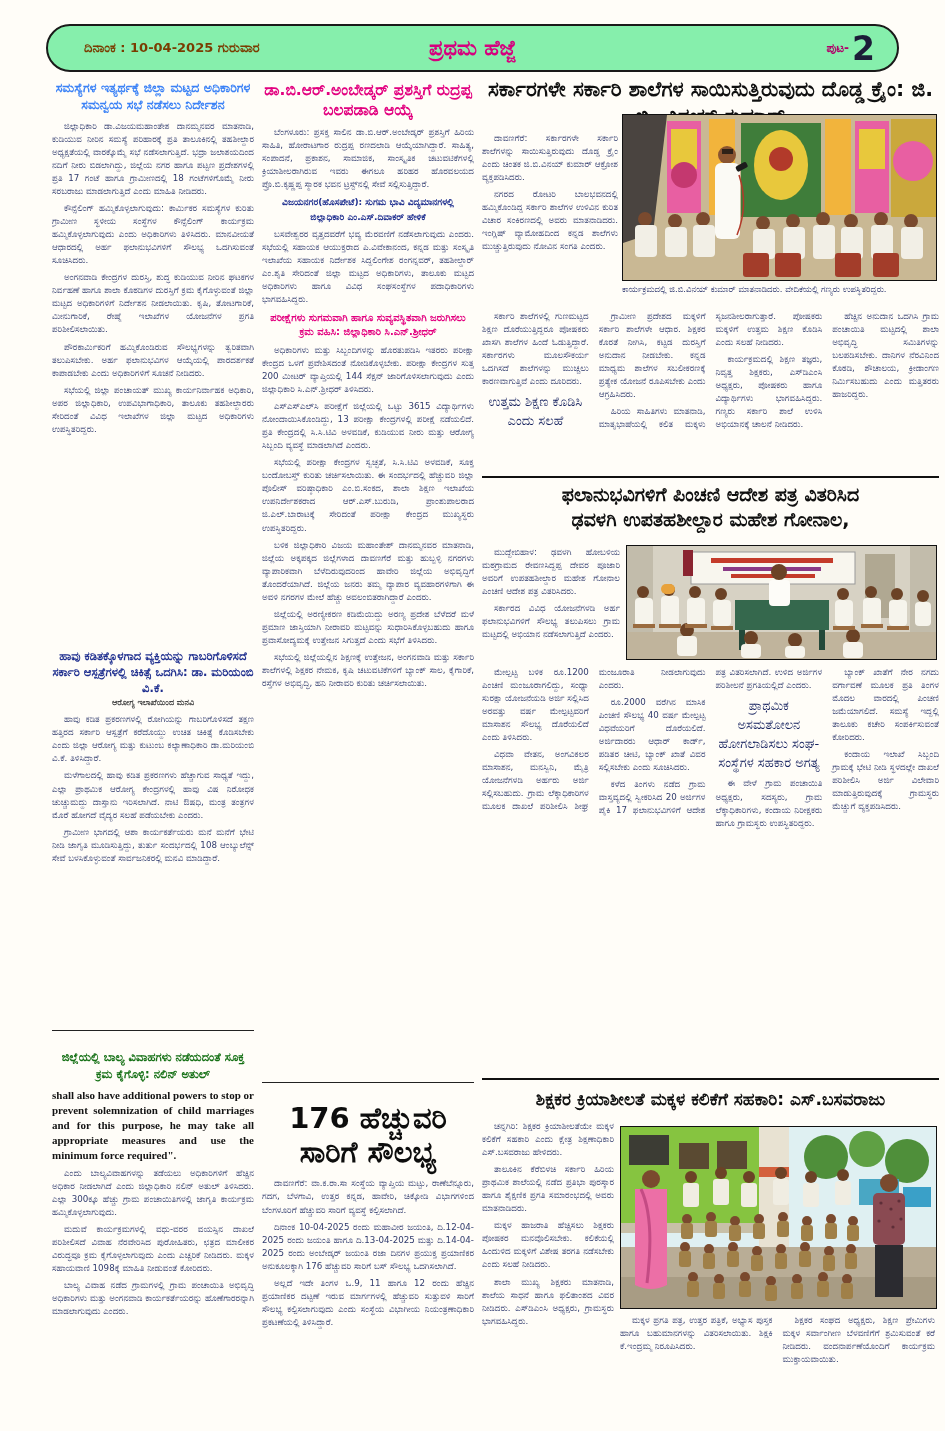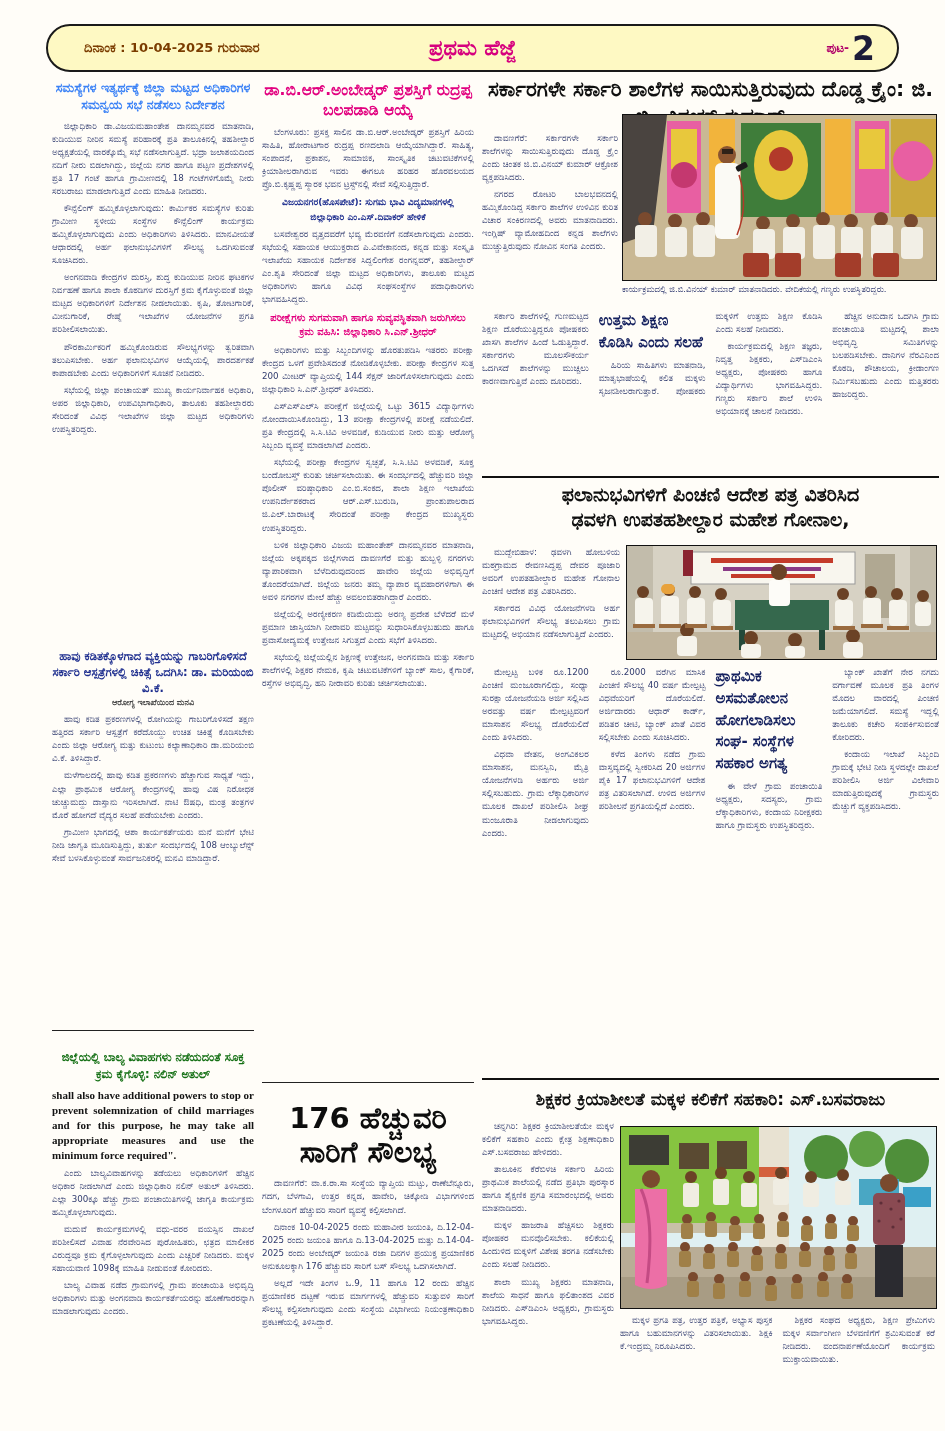--- a/index.html
+++ b/index.html
@@ -1,40 +1,40 @@
 <!DOCTYPE html>
 <html><head>
 <meta charset="utf-8">
 <style>
   html,body{margin:0;padding:0;background:#d9d9d9;}
   .page{position:relative;width:945px;height:1431px;background:#fffdf8;overflow:hidden;
         font-family:"DejaVu Sans",sans-serif;color:#222;}
   
   .hdr{position:absolute;left:46px;top:24px;width:849px;height:44px;border:2.5px solid #1a1a1a;
-       border-radius:24px;background:#fef9c3;display:flex;align-items:center;}
+       border-radius:24px;background:#86efac;display:flex;align-items:center;}
   .hdr-date{margin-left:36px;font-size:13px;font-weight:bold;color:#7a3c00;}
   .hdr-title{position:absolute;left:50%;transform:translateX(-50%);font-size:21px;font-weight:bold;color:#d6007e;}
   .hdr-page{position:absolute;right:22px;top:0;height:44px;display:flex;align-items:center;gap:3px;}
   .hdr-page-label{font-size:12px;font-weight:bold;color:#b0006a;}
   .hdr-page-num{font-size:33px;font-weight:bold;color:#1c1c38;line-height:1;}
   
   .article{position:absolute;overflow:hidden;}
   .article p.b{font-size:8.7px;line-height:1.5;color:#303b6e;text-align:justify;margin:0 0 4px;text-indent:12px;}
   .h-maroon{font-size:12.5px;font-weight:bold;color:#3b82f6;text-align:center;line-height:1.35;margin:0 0 6px;}
   .h-magenta{font-size:15.5px;font-weight:bold;color:#e2007f;text-align:center;line-height:1.3;margin:0 0 6px;}
   .h-blue{font-size:11.5px;font-weight:bold;color:#1f2f8f;text-align:center;line-height:1.4;margin:4px 0 2px;}
   .h-blue-sm{font-size:9px;font-weight:bold;color:#1f2f8f;text-align:center;margin:4px 0;line-height:1.45;}
   .h-mag-sm{font-size:10px;font-weight:bold;color:#e2007f;text-align:center;margin:5px 0;line-height:1.4;}
   .h-green{font-size:11.5px;font-weight:bold;color:#157015;text-align:center;line-height:1.45;margin:6px 0;}
   .h-big{font-size:29px;font-weight:bold;color:#0d0d0d;text-align:center;line-height:1.18;margin:6px 0 8px;}
   .h-black-lg{position:absolute;font-weight:bold;color:#101010;text-align:center;line-height:1.3;}
   .byline{font-size:8px;font-weight:bold;color:#444;text-align:center;margin:2px 0 5px;}
   .eng{font-family:"Liberation Serif",serif;font-weight:bold;font-size:11px;line-height:1.35;color:#141414;
        text-align:justify;margin:4px 0;}
-  .mini{font-size:15px;font-weight:bold;color:#14205e;line-height:1.45;margin:5px 0;}
+  .mini{font-size:13px;font-weight:normal;color:#14205e;text-align:center;line-height:1.45;margin:5px 0;}
   .cols4{column-count:4;column-gap:10px;}
   .cols2{column-count:2;column-gap:10px;}
   .divider{position:absolute;border-top:2.5px solid #111;}
   .rule-thin{border-top:1.5px solid #222;padding-top:12px;}
   .caption{position:absolute;font-size:8.5px;color:#26306a;line-height:1.35;text-align:justify;overflow:hidden;}
   .photo{position:absolute;border:1.5px solid #111;background:#cfc8b8;overflow:hidden;}
   .photo svg{display:block;}
 </style>
 </head>
 <body>
@@ -156,20 +156,21 @@
       <rect x="92" y="48" width="25" height="76" rx="6" fill="#fbfaf5"></rect>
       <rect x="112" y="52" width="12" height="6" rx="2" fill="#1c1c1c" transform="rotate(-28 112 52)"></rect>
       <path d="M116 60 q10 30 -2 60" stroke="#b23a2a" stroke-width="1.5" fill="none"></path>
     </svg>
   </div>
   <div class="caption" style="left:622px;top:284px;width:313px;height:22px;">ಕಾರ್ಯಕ್ರಮದಲ್ಲಿ ಜಿ.ಬಿ.ವಿನಯ್ ಕುಮಾರ್ ಮಾತನಾಡಿದರು. ವೇದಿಕೆಯಲ್ಲಿ ಗಣ್ಯರು ಉಪಸ್ಥಿತರಿದ್ದರು.</div>
 
   <div class="article cols4" style="left:482px;top:310px;width:457px;height:162px;">
     <p class="b">ಸರ್ಕಾರಿ ಶಾಲೆಗಳಲ್ಲಿ ಗುಣಮಟ್ಟದ ಶಿಕ್ಷಣ ದೊರೆಯುತ್ತಿದ್ದರೂ ಪೋಷಕರು ಖಾಸಗಿ ಶಾಲೆಗಳ ಹಿಂದೆ ಓಡುತ್ತಿದ್ದಾರೆ. ಸರ್ಕಾರಗಳು ಮೂಲಸೌಕರ್ಯ ಒದಗಿಸದೆ ಶಾಲೆಗಳನ್ನು ಮುಚ್ಚಲು ಕಾರಣವಾಗುತ್ತಿವೆ ಎಂದು ದೂರಿದರು.</p>
     <div class="mini">ಉತ್ತಮ ಶಿಕ್ಷಣ ಕೊಡಿಸಿ ಎಂದು ಸಲಹೆ</div>
+    <p class="b">ಗ್ರಾಮೀಣ ಪ್ರದೇಶದ ಮಕ್ಕಳಿಗೆ ಸರ್ಕಾರಿ ಶಾಲೆಗಳೇ ಆಧಾರ. ಶಿಕ್ಷಕರ ಕೊರತೆ ನೀಗಿಸಿ, ಕಟ್ಟಡ ದುರಸ್ತಿಗೆ ಅನುದಾನ ನೀಡಬೇಕು. ಕನ್ನಡ ಮಾಧ್ಯಮ ಶಾಲೆಗಳ ಸಬಲೀಕರಣಕ್ಕೆ ಪ್ರತ್ಯೇಕ ಯೋಜನೆ ರೂಪಿಸಬೇಕು ಎಂದು ಆಗ್ರಹಿಸಿದರು.</p>
     <p class="b">ಹಿರಿಯ ಸಾಹಿತಿಗಳು ಮಾತನಾಡಿ, ಮಾತೃಭಾಷೆಯಲ್ಲಿ ಕಲಿತ ಮಕ್ಕಳು ಸೃಜನಶೀಲರಾಗುತ್ತಾರೆ. ಪೋಷಕರು ಮಕ್ಕಳಿಗೆ ಉತ್ತಮ ಶಿಕ್ಷಣ ಕೊಡಿಸಿ ಎಂದು ಸಲಹೆ ನೀಡಿದರು.</p>
     <p class="b">ಕಾರ್ಯಕ್ರಮದಲ್ಲಿ ಶಿಕ್ಷಣ ತಜ್ಞರು, ನಿವೃತ್ತ ಶಿಕ್ಷಕರು, ಎಸ್‌ಡಿಎಂಸಿ ಅಧ್ಯಕ್ಷರು, ಪೋಷಕರು ಹಾಗೂ ವಿದ್ಯಾರ್ಥಿಗಳು ಭಾಗವಹಿಸಿದ್ದರು. ಗಣ್ಯರು ಸರ್ಕಾರಿ ಶಾಲೆ ಉಳಿಸಿ ಅಭಿಯಾನಕ್ಕೆ ಚಾಲನೆ ನೀಡಿದರು.</p>
     <p class="b">ಹೆಚ್ಚಿನ ಅನುದಾನ ಒದಗಿಸಿ ಗ್ರಾಮ ಪಂಚಾಯಿತಿ ಮಟ್ಟದಲ್ಲಿ ಶಾಲಾ ಅಭಿವೃದ್ಧಿ ಸಮಿತಿಗಳನ್ನು ಬಲಪಡಿಸಬೇಕು. ದಾನಿಗಳ ನೆರವಿನಿಂದ ಕೊಠಡಿ, ಶೌಚಾಲಯ, ಕ್ರೀಡಾಂಗಣ ನಿರ್ಮಿಸಬಹುದು ಎಂದು ಮತ್ತಿತರರು ಹಾಜರಿದ್ದರು.</p>
   </div>
 
   <div class="divider" style="left:482px;top:476px;width:457px;"></div>
 
   <div class="h-black-lg" style="left:482px;top:482px;width:457px;font-size:19px;">
     <span>ಫಲಾನುಭವಿಗಳಿಗೆ ಪಿಂಚಣಿ ಆದೇಶ ಪತ್ರ ವಿತರಿಸಿದ</span><br>
     <span>ಢವಳಗಿ ಉಪತಹಶೀಲ್ದಾರ ಮಹೇಶ ಗೋನಾಲ,</span>

